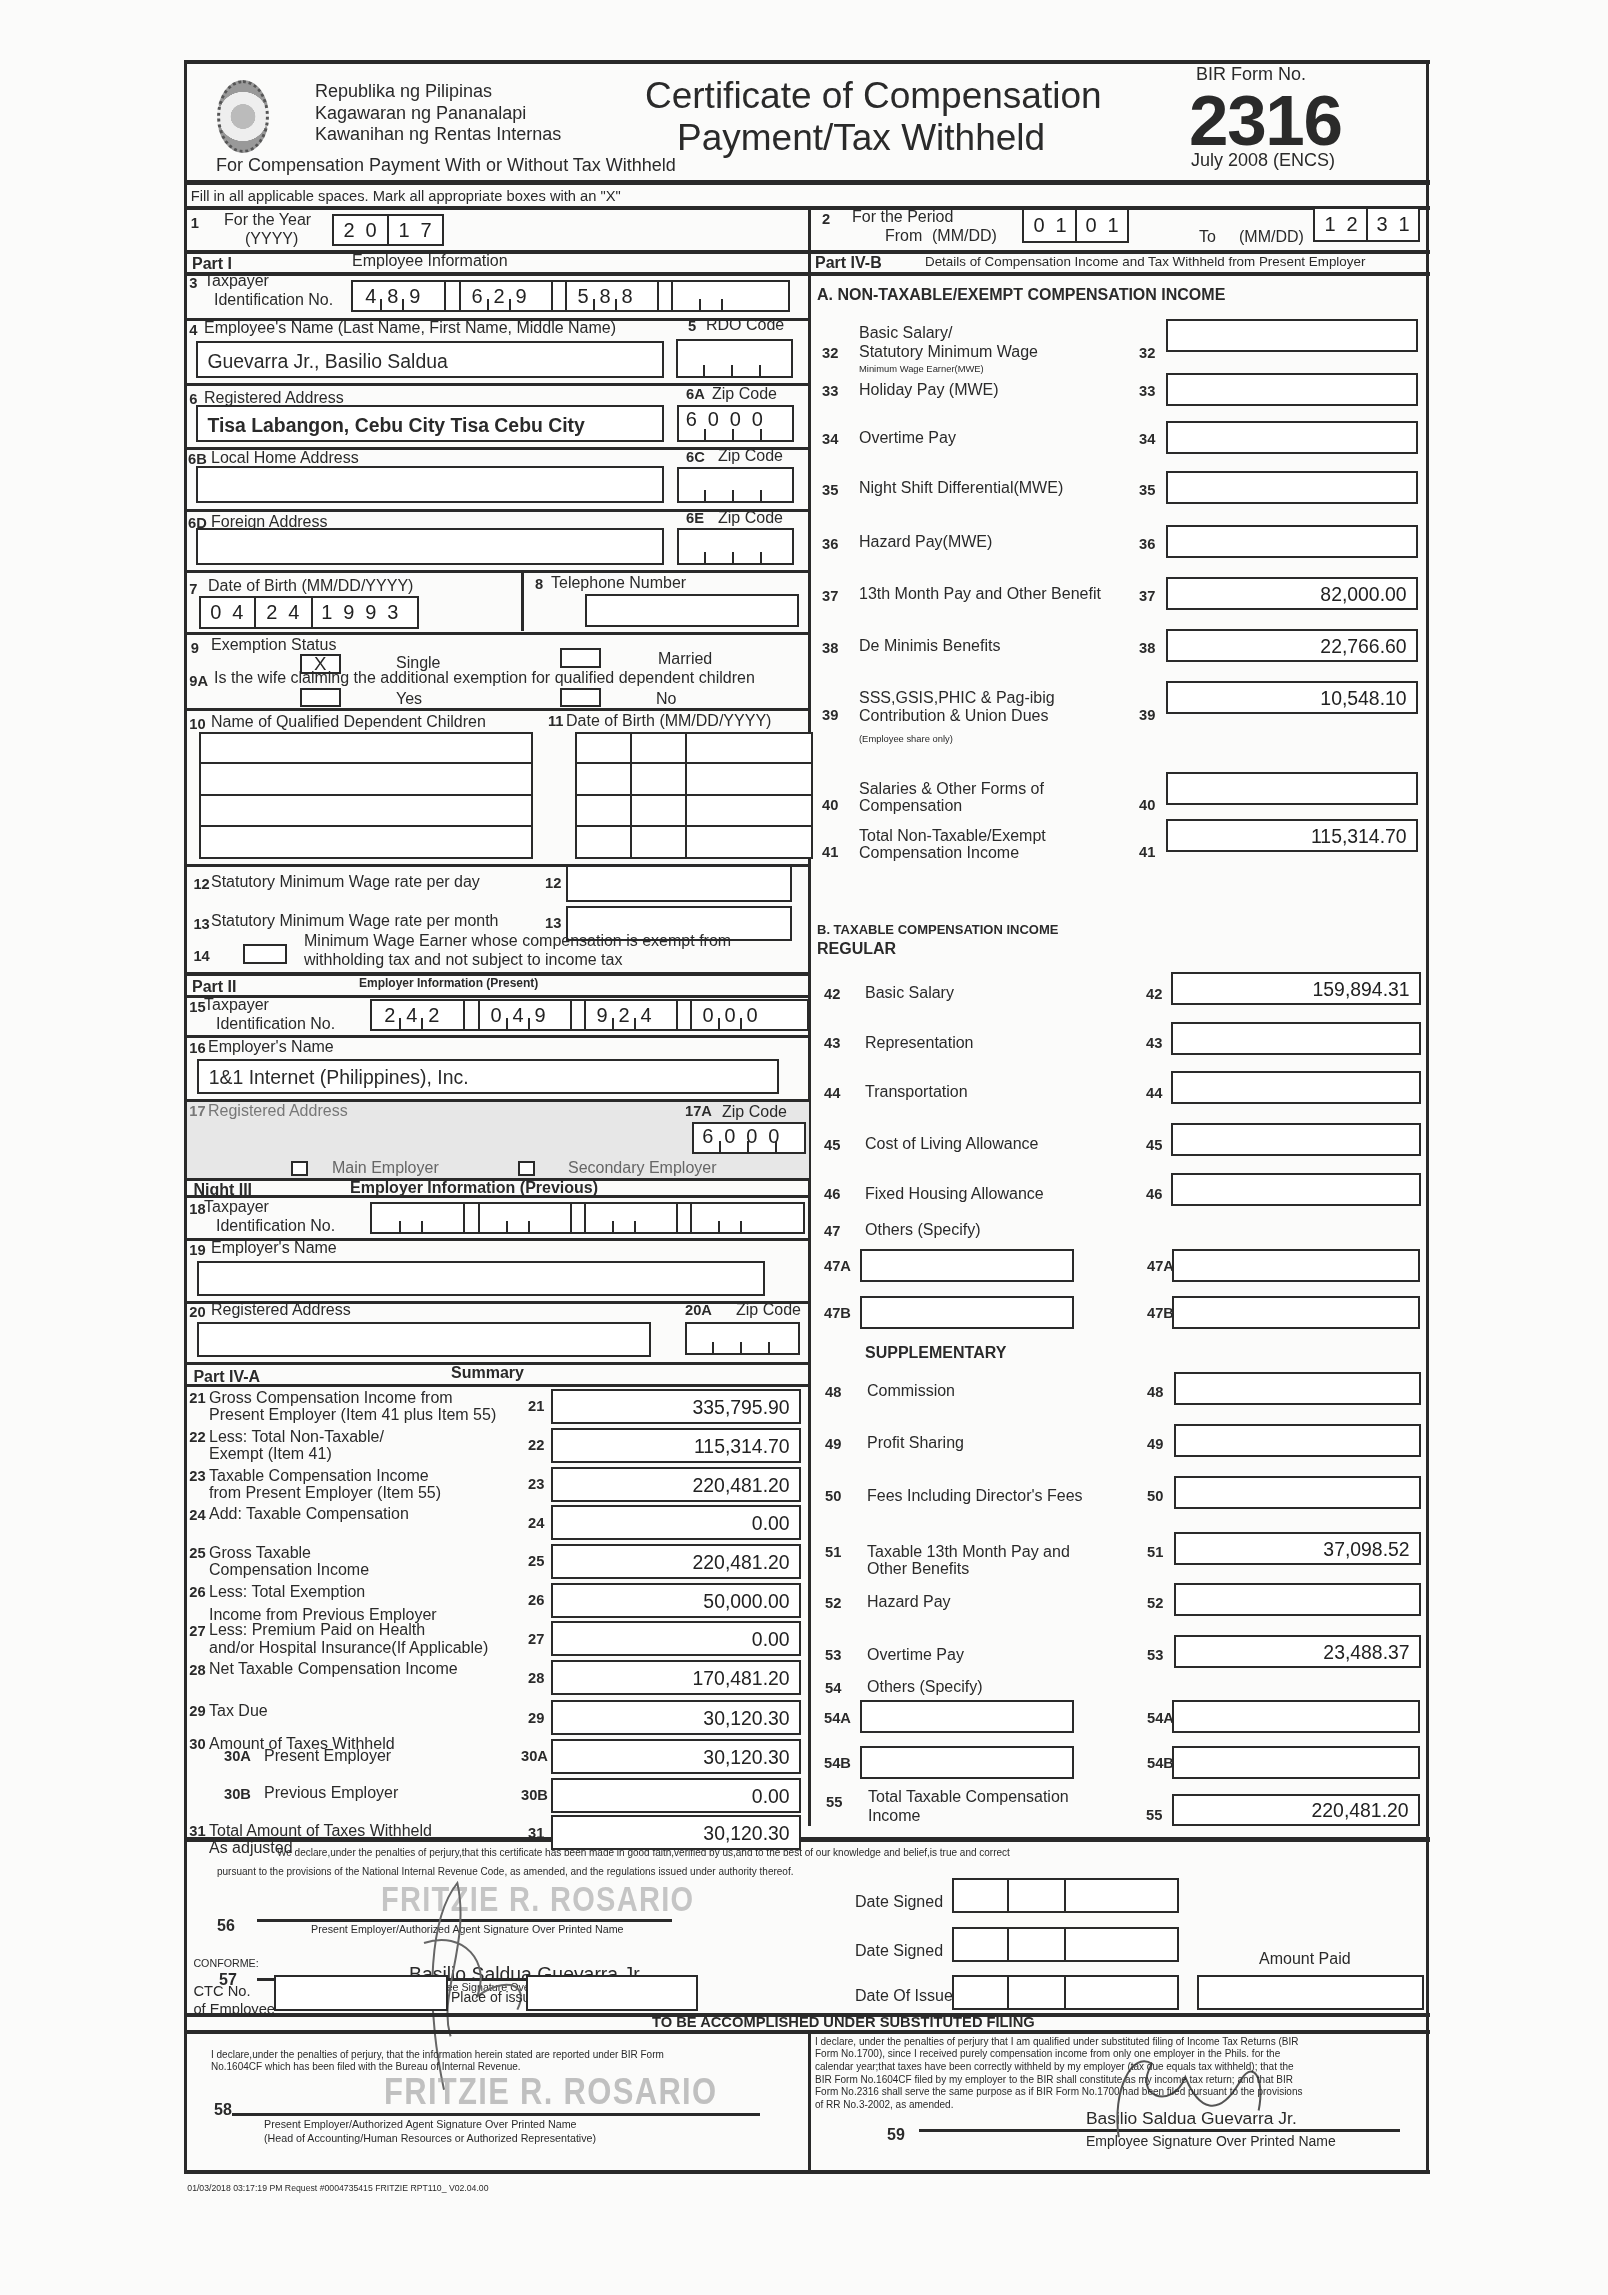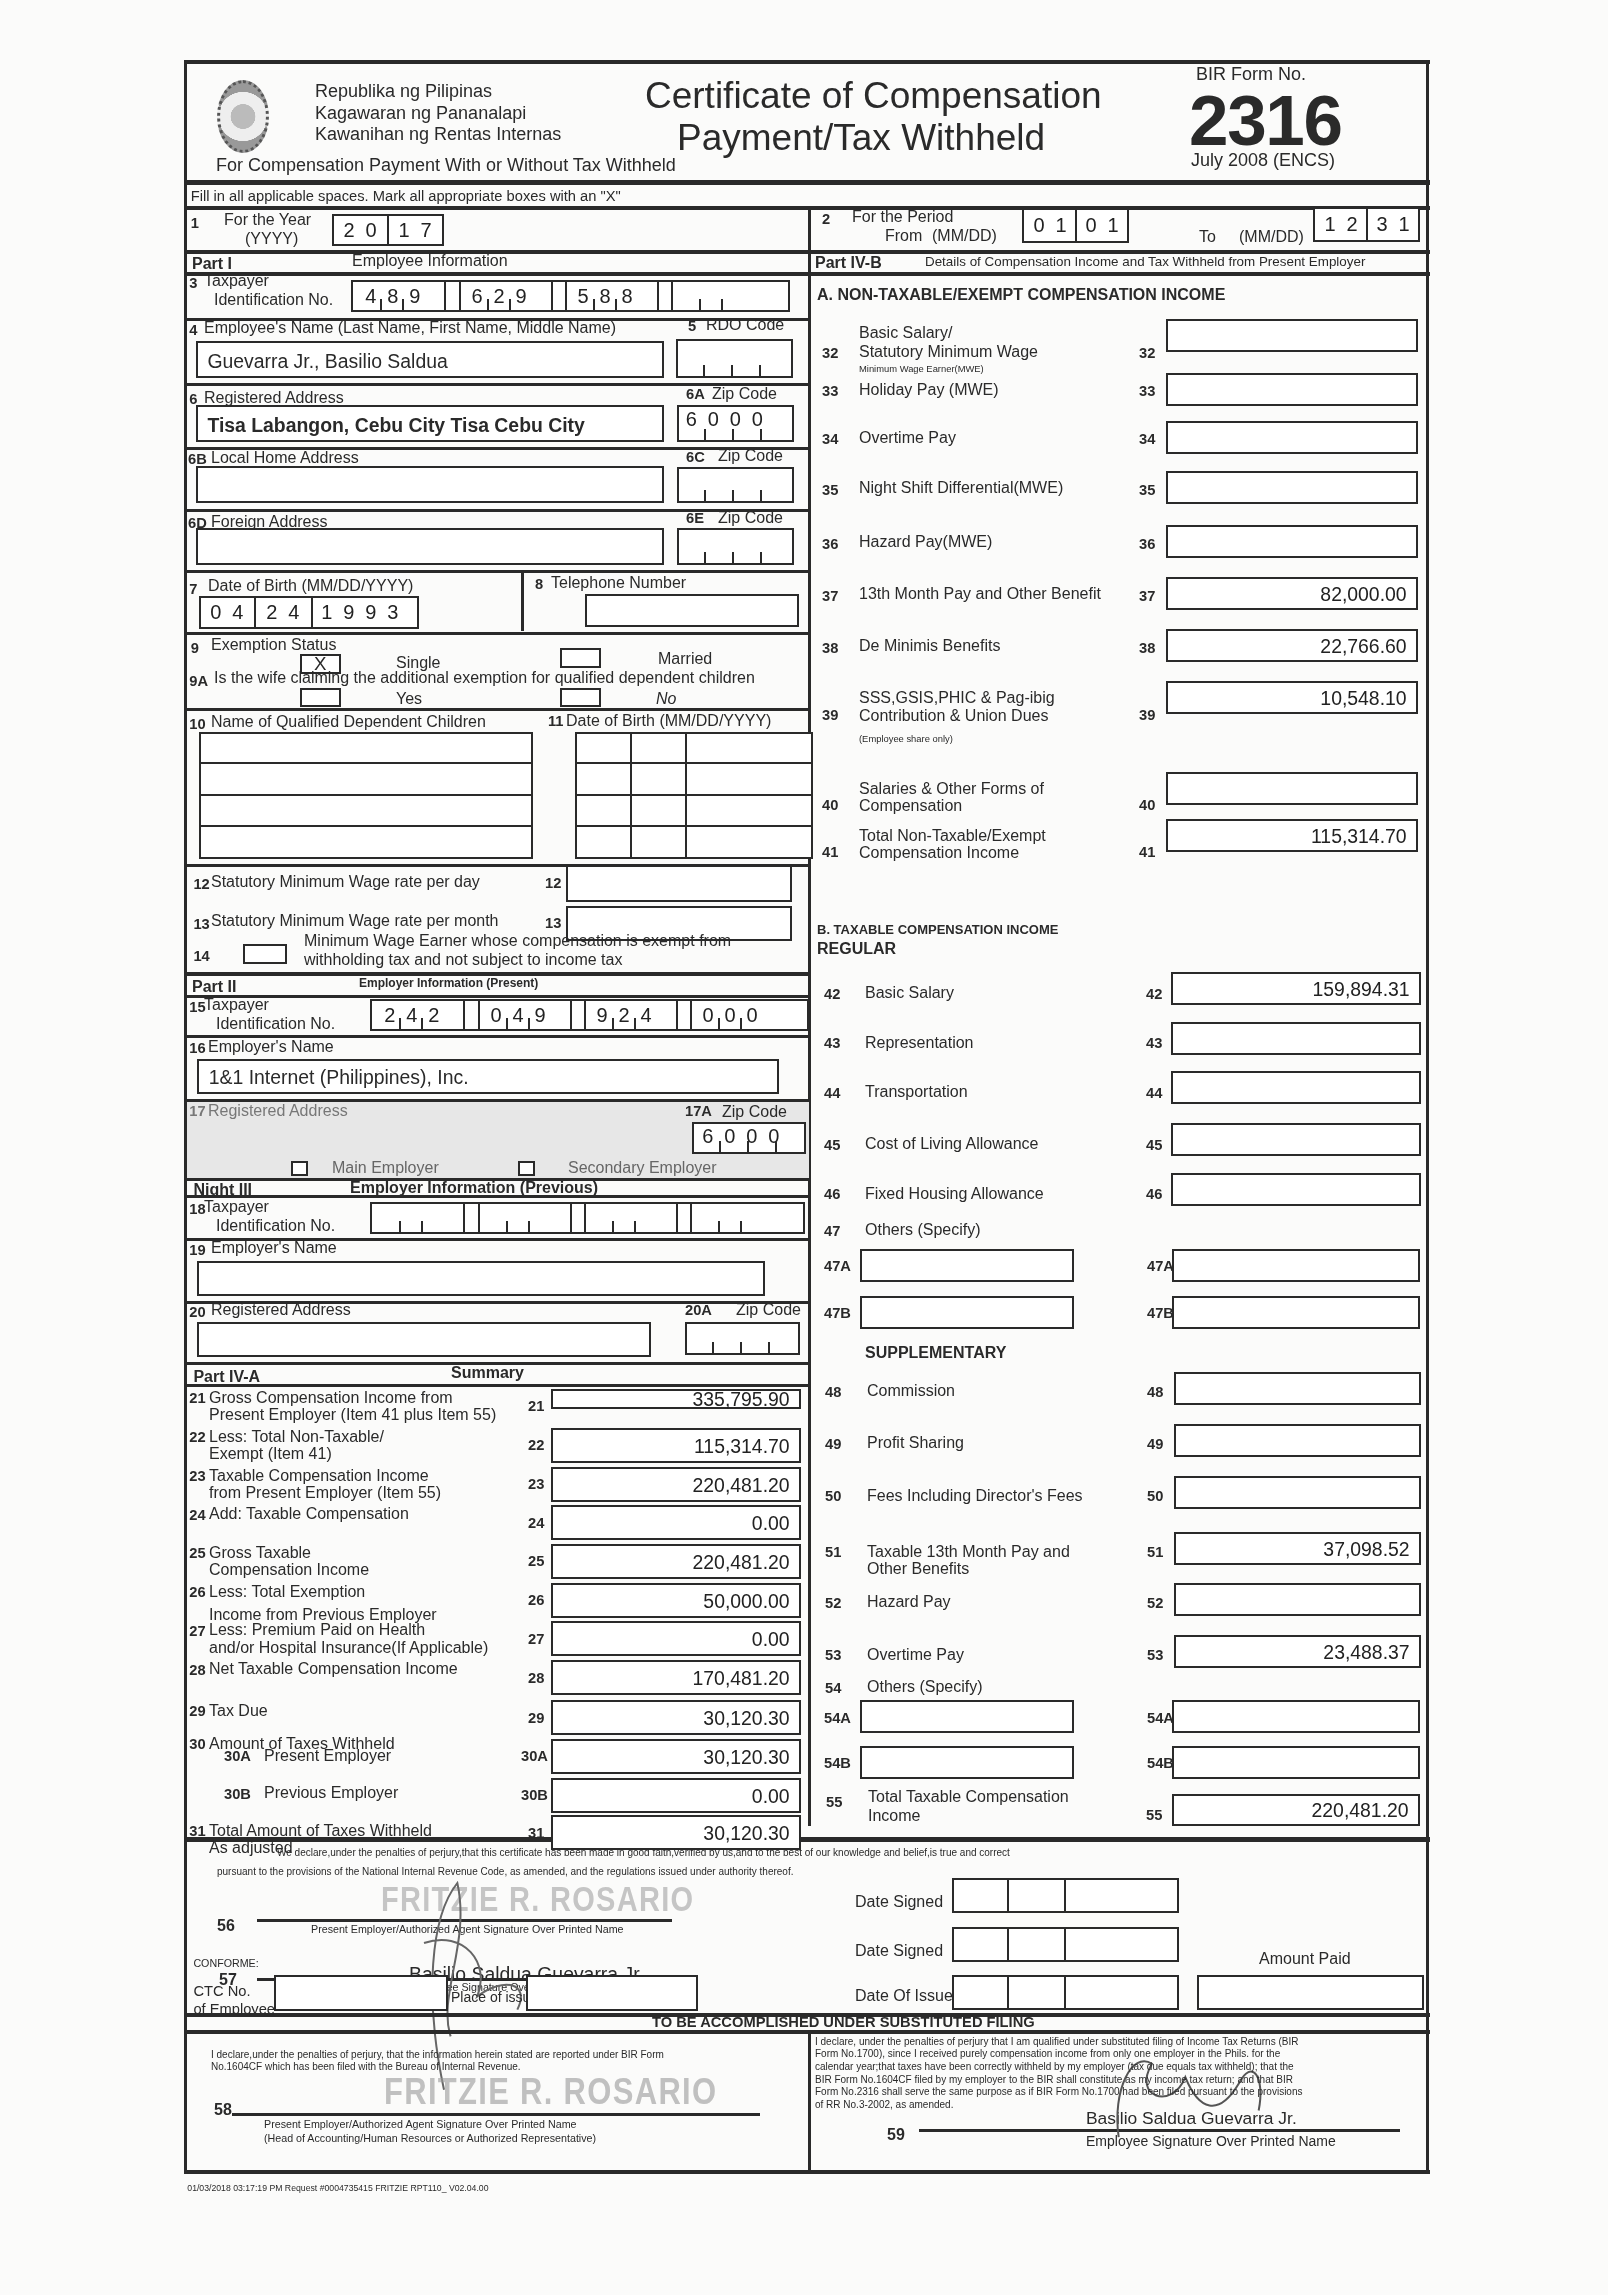--- a/index.html
+++ b/index.html
@@ -229,21 +229,21 @@
     <div class="tx" style="left:12px;top:-2.7px;font-size:18.7px;">X</div>
   </div>
   <div class="tx" style="left:212px;top:594px;font-size:16px;">Single</div>
   <div class="box" style="left:376px;top:588px;width:41px;height:20px;"></div>
   <div class="tx" style="left:474px;top:590px;font-size:16px;">Married</div>
   <div class="tx num" style="left:5.3px;top:613px;font-size:14.7px;">9A</div>
   <div class="tx" style="left:30px;top:609px;font-size:16px;">Is the wife claiming the additional exemption for qualified dependent children</div>
   <div class="box" style="left:116px;top:628px;width:41px;height:18.7px;"></div>
   <div class="tx" style="left:212px;top:630px;font-size:16px;">Yes</div>
   <div class="box" style="left:376px;top:628px;width:41px;height:18.7px;"></div>
-  <div class="tx" style="left:472px;top:630px;font-size:16px;font-style:italic;">No</div>
+  <div class="tx" style="left:472px;top:630px;font-size:16px;">No</div>
   <div class="hline" style="left:0;top:648px;width:624px;height:2.7px;"></div>
 
   <div class="tx num" style="left:5.3px;top:656px;font-size:14.7px;">10</div>
   <div class="tx" style="left:27px;top:653px;font-size:16px;">Name of Qualified Dependent Children</div>
   <div class="tx num" style="left:364px;top:653px;font-size:14.7px;">11</div>
   <div class="tx" style="left:382px;top:652px;font-size:16px;">Date of Birth (MM/DD/YYYY)</div>
   <div class="box" style="left:14.7px;top:672px;width:334px;height:127px;">
     <div class="hline" style="left:0;top:28px;width:100%;height:2px;"></div>
     <div class="hline" style="left:0;top:60px;width:100%;height:2px;"></div>
     <div class="hline" style="left:0;top:91px;width:100%;height:2px;"></div>
@@ -497,21 +497,21 @@
   <svg class="abs" style="left:908px;top:1977px;" width="200" height="107" viewBox="0 0 300 160">
       <path d="M40 150 C30 80 60 20 90 40 C60 90 120 110 140 60 C160 110 190 120 220 70 C240 30 260 60 250 110" fill="none" stroke="#555" stroke-width="3"></path>
     </svg>
 
   <div class="hline" style="left:0;top:2110px;width:1246px;height:4px;"></div>
   <div class="tx" style="left:3.3px;top:2123px;font-size:8.7px;">01/03/2018 03:17:19 PM Request #0004735415 FRITZIE RPT110_ V02.04.00</div>
 <div class="tx num" style="left:5.3px;top:1330px;font-size:14.7px;">21</div>
     <div class="tx" style="left:25px;top:1329px;font-size:16px;">Gross Compensation Income from</div>
     <div class="tx" style="left:25px;top:1346px;font-size:16px;">Present Employer (Item 41 plus Item 55)</div>
     <div class="tx num" style="left:344px;top:1338px;font-size:14.7px;">21</div>
-    <div class="box" style="left:367px;top:1329px;width:250px;height:20px;padding-left:24px;">
+    <div class="box" style="left:367px;top:1329px;width:250px;height:35px;padding-left:24px;">
       <div class="val" style="">335,795.90</div>
     </div>
     <div class="tx num" style="left:5.3px;top:1369px;font-size:14.7px;">22</div>
     <div class="tx" style="left:25px;top:1368px;font-size:16px;">Less: Total Non-Taxable/</div>
     <div class="tx" style="left:25px;top:1385px;font-size:16px;">Exempt (Item 41)</div>
     <div class="tx num" style="left:344px;top:1377px;font-size:14.7px;">22</div>
     <div class="box" style="left:367px;top:1368px;width:250px;height:35px;">
       <div class="val" style="">115,314.70</div>
     </div>
     <div class="tx num" style="left:5.3px;top:1408px;font-size:14.7px;">23</div>

